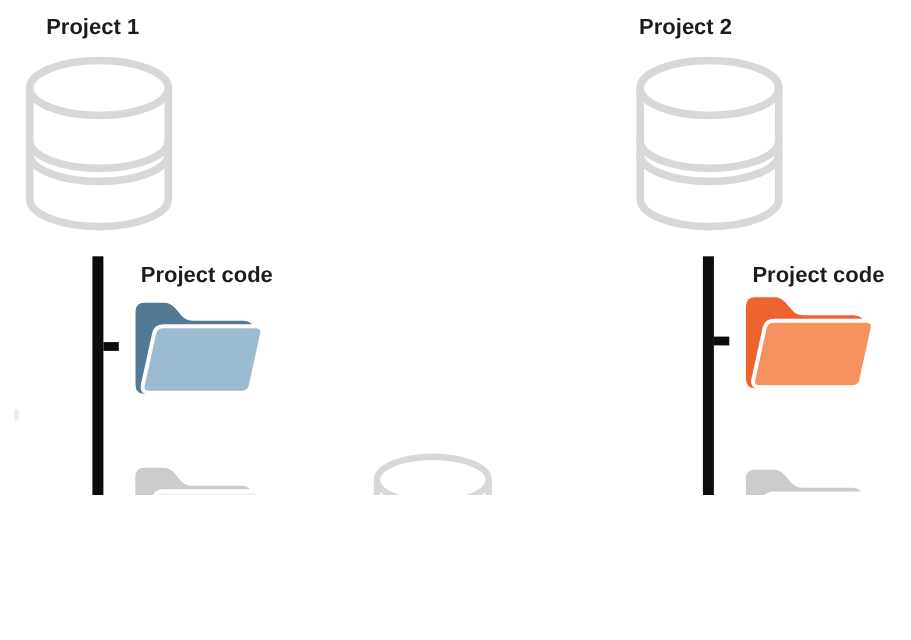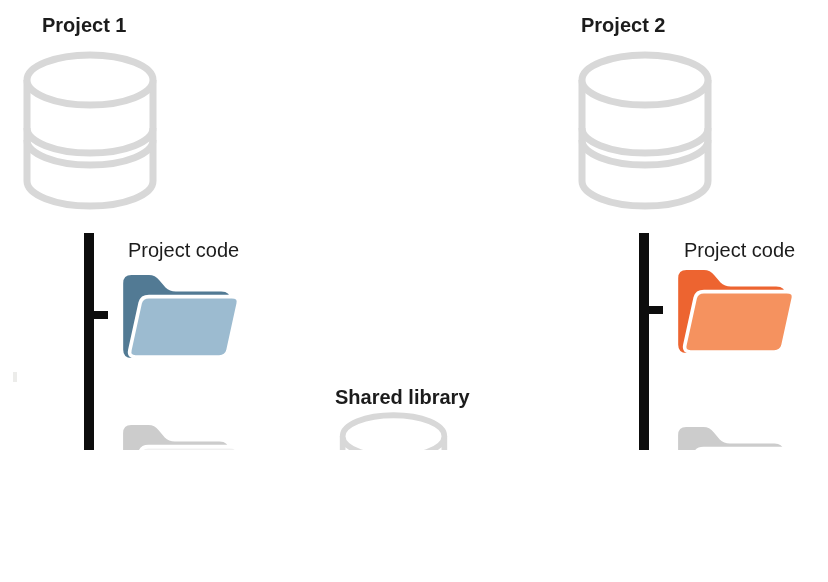--- a/index.html
+++ b/index.html
@@ -2,21 +2,21 @@
 <html style="--text: #1c1c1c; --line: #0d0d0d; --db-stroke: #d8d8d8; --blue-back: #527a94; --blue-front: #9cbbd0; --orange-back: #ed6430; --orange-front: #f5925f; --gray-back: #cccccc; --gray-front: #f0f0f0; --arrow: #f87d1e; --pkg-frame: #7ea8bf; --pkg-square: #f08566;"><head>
 <meta charset="utf-8">
 <style>
   html,body{margin:0;padding:0;background:#fff;}
   #canvas{
     position:relative;width:828px;height:450px;background:#fff;overflow:hidden;
     font-family:"Liberation Sans", sans-serif;
   }
   .abs{position:absolute;}
   .title{font-weight:700;font-size:20px;color:var(--text);white-space:nowrap;line-height:1;}
-  .sublabel{font-weight:400;font-size:20px;color:var(--text);white-space:nowrap;line-height:1;}
+  .sublabel{font-weight:700;font-size:20px;color:var(--text);white-space:nowrap;line-height:1;}
   .blackbar{background:var(--line);}
   svg{display:block;overflow:visible;}
 
   
   #title-p1{left:42px;top:15px;}
   #title-p2{left:581px;top:15px;}
   #title-shared{left:335px;top:387px;}
   #label-code-1{left:128px;top:240px;}
   #label-code-2{left:684px;top:240px;}
 
@@ -75,21 +75,20 @@
       <g id="sym-arrow">
         <rect x="16" y="8.5" width="68" height="6" fill="var(--arrow)"></rect>
         <polygon points="0,11.5 22,1.5 22,21.5" fill="var(--arrow)"></polygon>
         <polygon points="100,11.5 78,1.5 78,21.5" fill="var(--arrow)"></polygon>
       </g>
     </defs>
   </svg>
 
   <div class="abs title" id="title-p1">Project 1</div>
   <div class="abs title" id="title-p2">Project 2</div>
-  <div class="abs title" id="title-shared">Shared library</div>
 
   <svg class="abs" id="db-p1" viewBox="0 0 140 162">
       <use href="#sym-db"></use>
     </svg>
   <svg class="abs" id="db-p2" viewBox="0 0 140 162">
       <use href="#sym-db"></use>
     </svg>
   <svg class="abs" id="db-shared" viewBox="0 0 140 162" preserveAspectRatio="none">
       <use href="#sym-db"></use>
     </svg>

